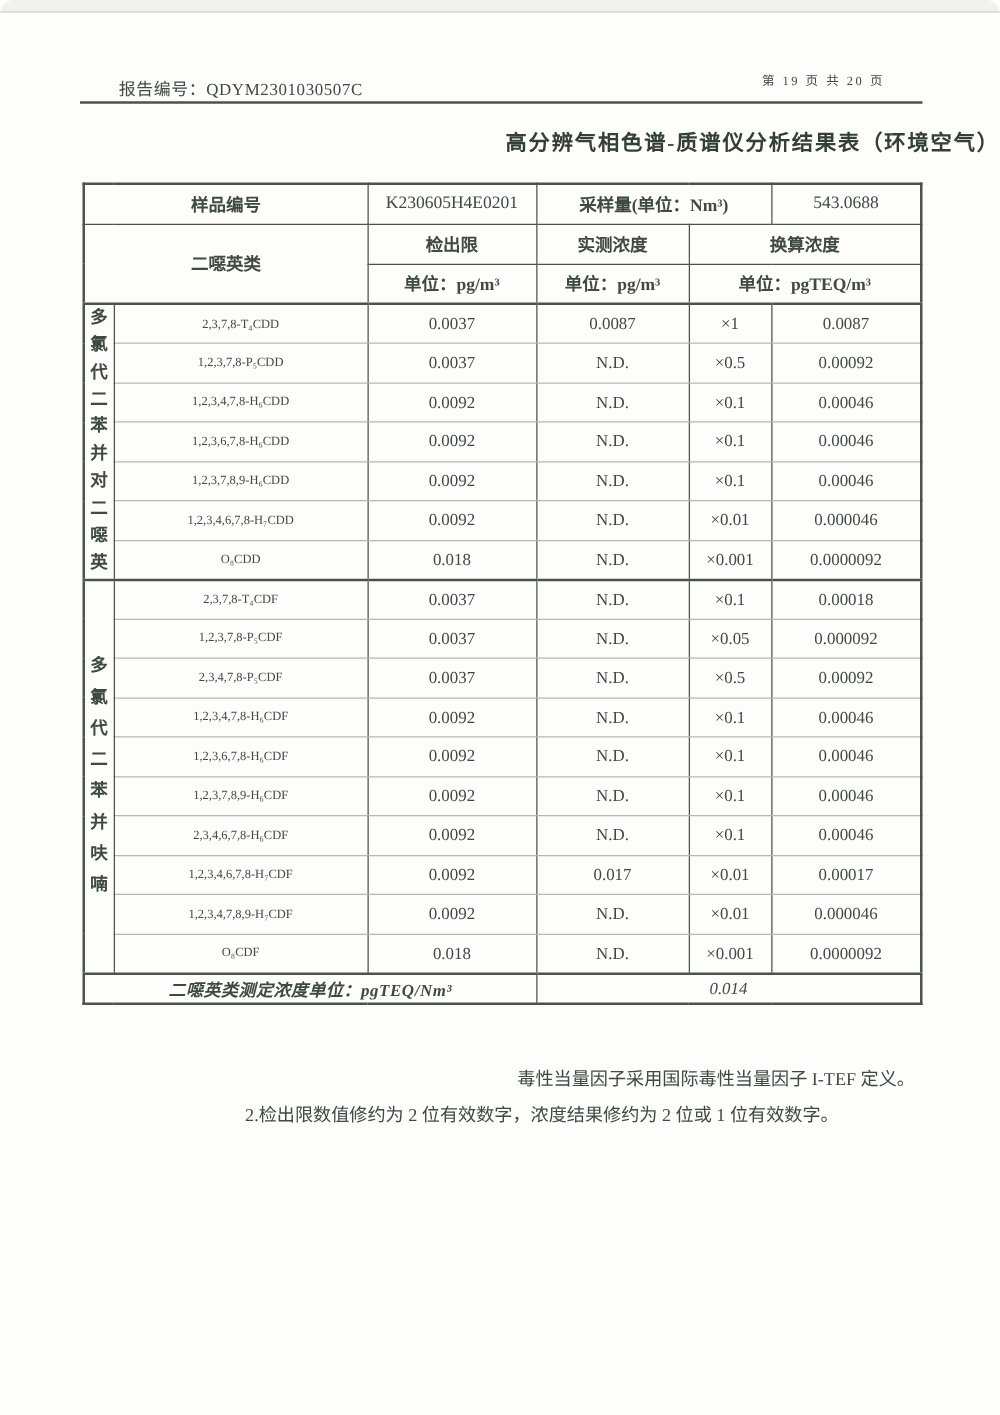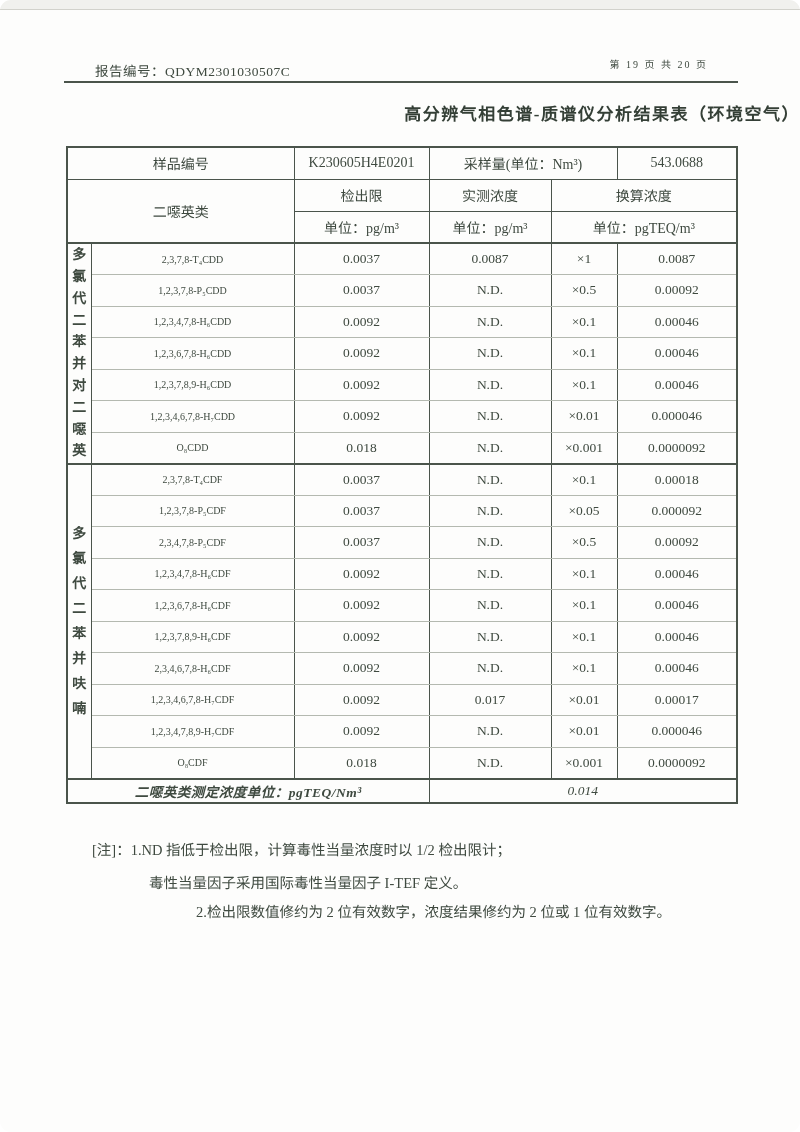--- a/index.html
+++ b/index.html
@@ -13,37 +13,37 @@
   body{background:#ffffff;font-family:"Liberation Serif","DejaVu Serif","DejaVu Sans",serif;color:var(--ink);}
   .page{position:relative;width:800px;height:1132px;background:var(--paper);overflow:hidden;border-radius:11px;}
   .scan-edge{position:absolute;top:0;left:0;right:0;height:10px;background:#f1f1ee;border-bottom:1px solid #d2d2cc;}
   .report-no{position:absolute;left:95px;top:60px;font-size:13.5px;letter-spacing:.5px;}
   .page-ind{position:absolute;right:92px;top:56px;font-size:10px;letter-spacing:2px;}
   .hdr-rule{position:absolute;left:64px;top:81px;width:674px;height:2px;background:var(--bd);}
   .title{position:absolute;left:0;top:100px;width:100%;text-align:right;font-size:17px;font-weight:bold;letter-spacing:1.5px;color:var(--ink-dark);}
   table.result-table{position:absolute;left:66px;top:146px;width:670px;border-collapse:collapse;table-layout:fixed;border:2.5px solid var(--bd);}
   .result-table th,.result-table td{border:1.5px solid var(--bd);text-align:center;vertical-align:middle;padding:0;font-size:13.5px;color:var(--ink);overflow:hidden;}
   .result-table thead tr{height:32px;}
-  .result-table thead th{font-weight:normal;font-size:14px;}
+  .result-table thead th{font-weight:bold;font-size:14px;}
   .result-table thead td{font-size:14px;}
   .result-table tbody tr{height:31.5px;}
   .result-table tbody td{border-top:1px solid var(--rl);border-bottom:1px solid var(--rl);border-left:1.5px solid var(--bd);border-right:1.5px solid var(--bd);}
   .result-table tbody tr:first-child td{border-top:2px solid var(--bd);}
   .result-table tbody tr.group-start td{border-top:2px solid var(--bd);}
   .result-table tfoot tr{height:24px;font-style:italic;}
   .result-table tfoot td{border-top:2px solid var(--bd);}
   td.group-cell{font-weight:bold;border-top:2px solid var(--bd) !important;}
   .v-label{white-space:pre-line;font-size:14px;text-align:center;}
   .v-label.g1{line-height:21.8px;}
   .v-label.g2{line-height:25px;}
   td.compound{font-size:10px;font-family:Liberation Serif, serif;}
   .summary-label{font-weight:bold;font-size:14.5px;letter-spacing:.5px;}
   .summary-value{font-size:14px;}
   .notes{position:absolute;left:92px;top:841px;width:640px;font-size:14.5px;line-height:19px;color:var(--ink);}
-  .note.n1{margin-left:57px;margin-top:14px;}
+  .note.n1{margin-left:57px;margin-top:14px;text-align:right;}
   .note.n2{margin-left:43px;margin-top:10px;text-align:center;}
 </style>
 </head>
 <body>
 
 <div class="page">
   <div class="scan-edge"></div>
 
   <div class="report-no"><span>报告编号：</span><span>QDYM2301030507C</span></div>
 
@@ -226,17 +226,16 @@
       </tbody>
     <tfoot>
       <tr>
         <td colspan="3" class="summary-label">二噁英类测定浓度单位：pgTEQ/Nm³</td>
         <td colspan="3" class="summary-value">0.014</td>
       </tr>
     </tfoot>
   </table>
 
   <div class="notes">
-    <div class="note n0">[注]：1.ND 指低于检出限，计算毒性当量浓度时以 1/2 检出限计；</div>
     <div class="note n1">毒性当量因子采用国际毒性当量因子 I-TEF 定义。</div>
     <div class="note n2">2.检出限数值修约为 2 位有效数字，浓度结果修约为 2 位或 1 位有效数字。</div>
   </div>
 </div>
 
 </body></html>

